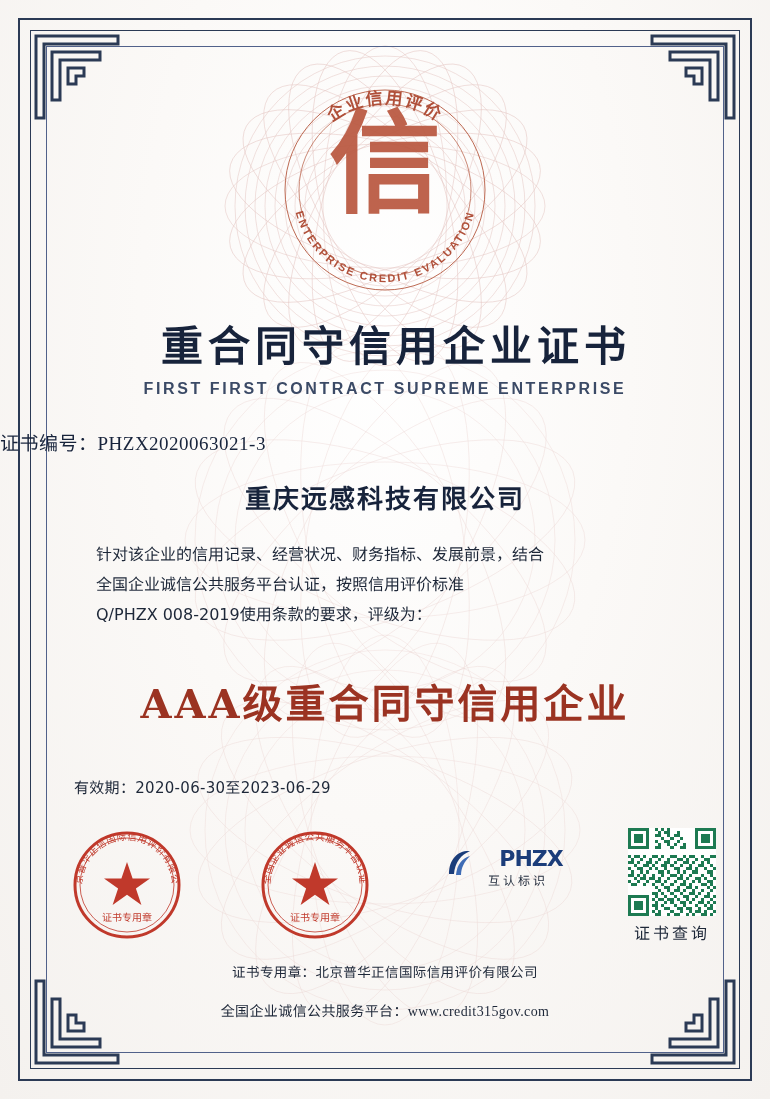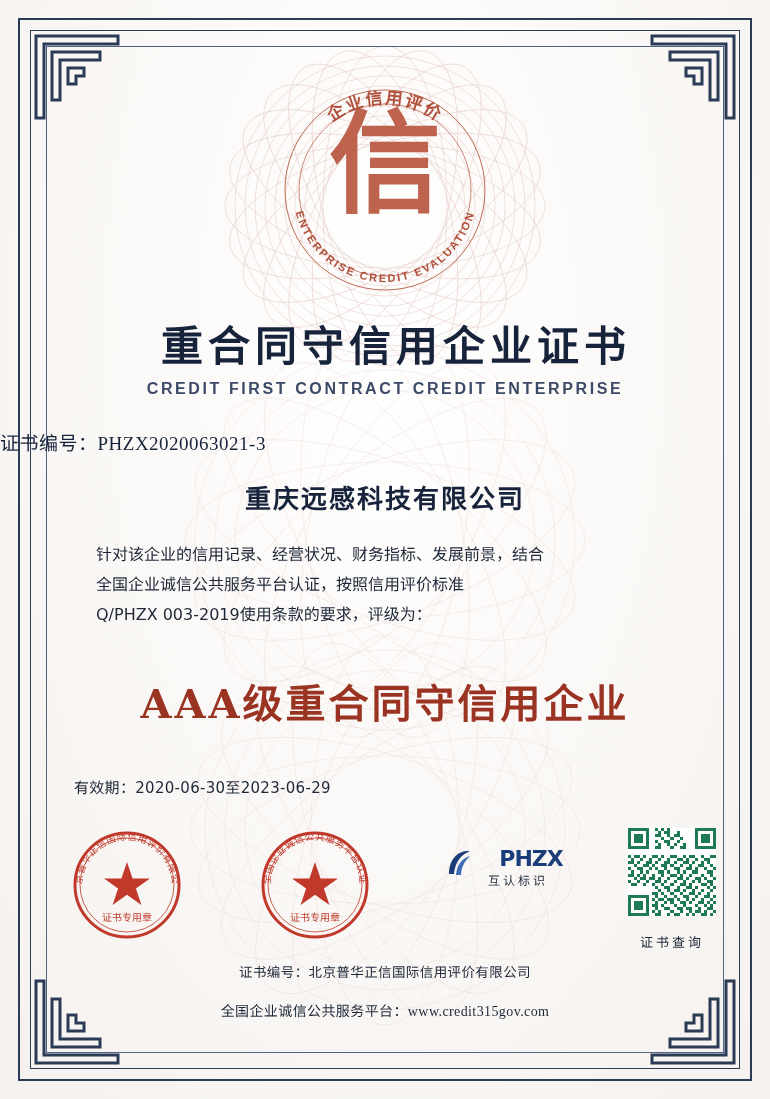--- a/index.html
+++ b/index.html
@@ -166,21 +166,21 @@
     font-family:"DejaVu Sans","Liberation Sans",sans-serif;
   }
   .qrbox{
     position:absolute;left:552px;top:2px;width:120px;text-align:center;
   }
   .qr{
     width:88px;height:88px;margin:0 auto;
     image-rendering:pixelated;
   }
   .qr-cap{
-    margin-top:12px;font-size:13px;color:#1d2738;letter-spacing:3px;
+    font-size:16px;color:#1d2738;letter-spacing:3px;
     font-family:Liberation Serif, serif;
   }
 
   
   .footer{
     position:absolute;left:0;right:0;top:960px;text-align:center;
   }
   .footer .line{
     font-size:13.5px;color:#1d2738;line-height:24px;
     font-family:"DejaVu Sans","Liberation Sans",sans-serif;
@@ -315,30 +315,30 @@
     </text>
     <text font-size="11" font-weight="700" text-anchor="middle">
       <textPath href="#arcBot" startOffset="50%">ENTERPRISE CREDIT EVALUATION</textPath>
     </text>
   </svg>
   <div class="seal-char">信</div>
 
   <div class="content">
 
     <div class="title-cn">重合同守信用企业证书</div>
-    <div class="title-en">CREDIT FIRST CONTRACT CREDIT ENTERPRISE</div>
+    <div class="title-en">FIRST FIRST CONTRACT SUPREME ENTERPRISE</div>
 
     <div class="cert-no">证书编号：PHZX2020063021-3</div>
 
     <div class="company">重庆远感科技有限公司</div>
 
     <div class="body-text">
       <div>针对该企业的信用记录、经营状况、财务指标、发展前景，结合</div>
       <div>全国企业诚信公共服务平台认证，按照信用评价标准</div>
-      <div>Q/PHZX 003-2019使用条款的要求，评级为：</div>
+      <div>Q/PHZX 008-2019使用条款的要求，评级为：</div>
     </div>
 
     <div class="grade">AAA级重合同守信用企业</div>
 
     <div class="validity">有效期：2020-06-30至2023-06-29</div>
   </div>
 
   <div class="bottom-row">
 
     <div class="stamp stamp-1">
@@ -589,17 +589,17 @@
             <rect x="21" y="28" width="1" height="1"></rect>
             <rect x="24" y="28" width="2" height="1"></rect>
             <rect x="27" y="28" width="1" height="1"></rect>
         </g>
       </svg>
       <div class="qr-cap">证书查询</div>
     </div>
   </div>
 
   <div class="footer">
-    <div class="line">证书编号：北京普华正信国际信用评价有限公司</div>
+    <div class="line">证书专用章：北京普华正信国际信用评价有限公司</div>
     <div class="line url">全国企业诚信公共服务平台：www.credit315gov.com</div>
   </div>
 
 </div>
 
 </body></html>

